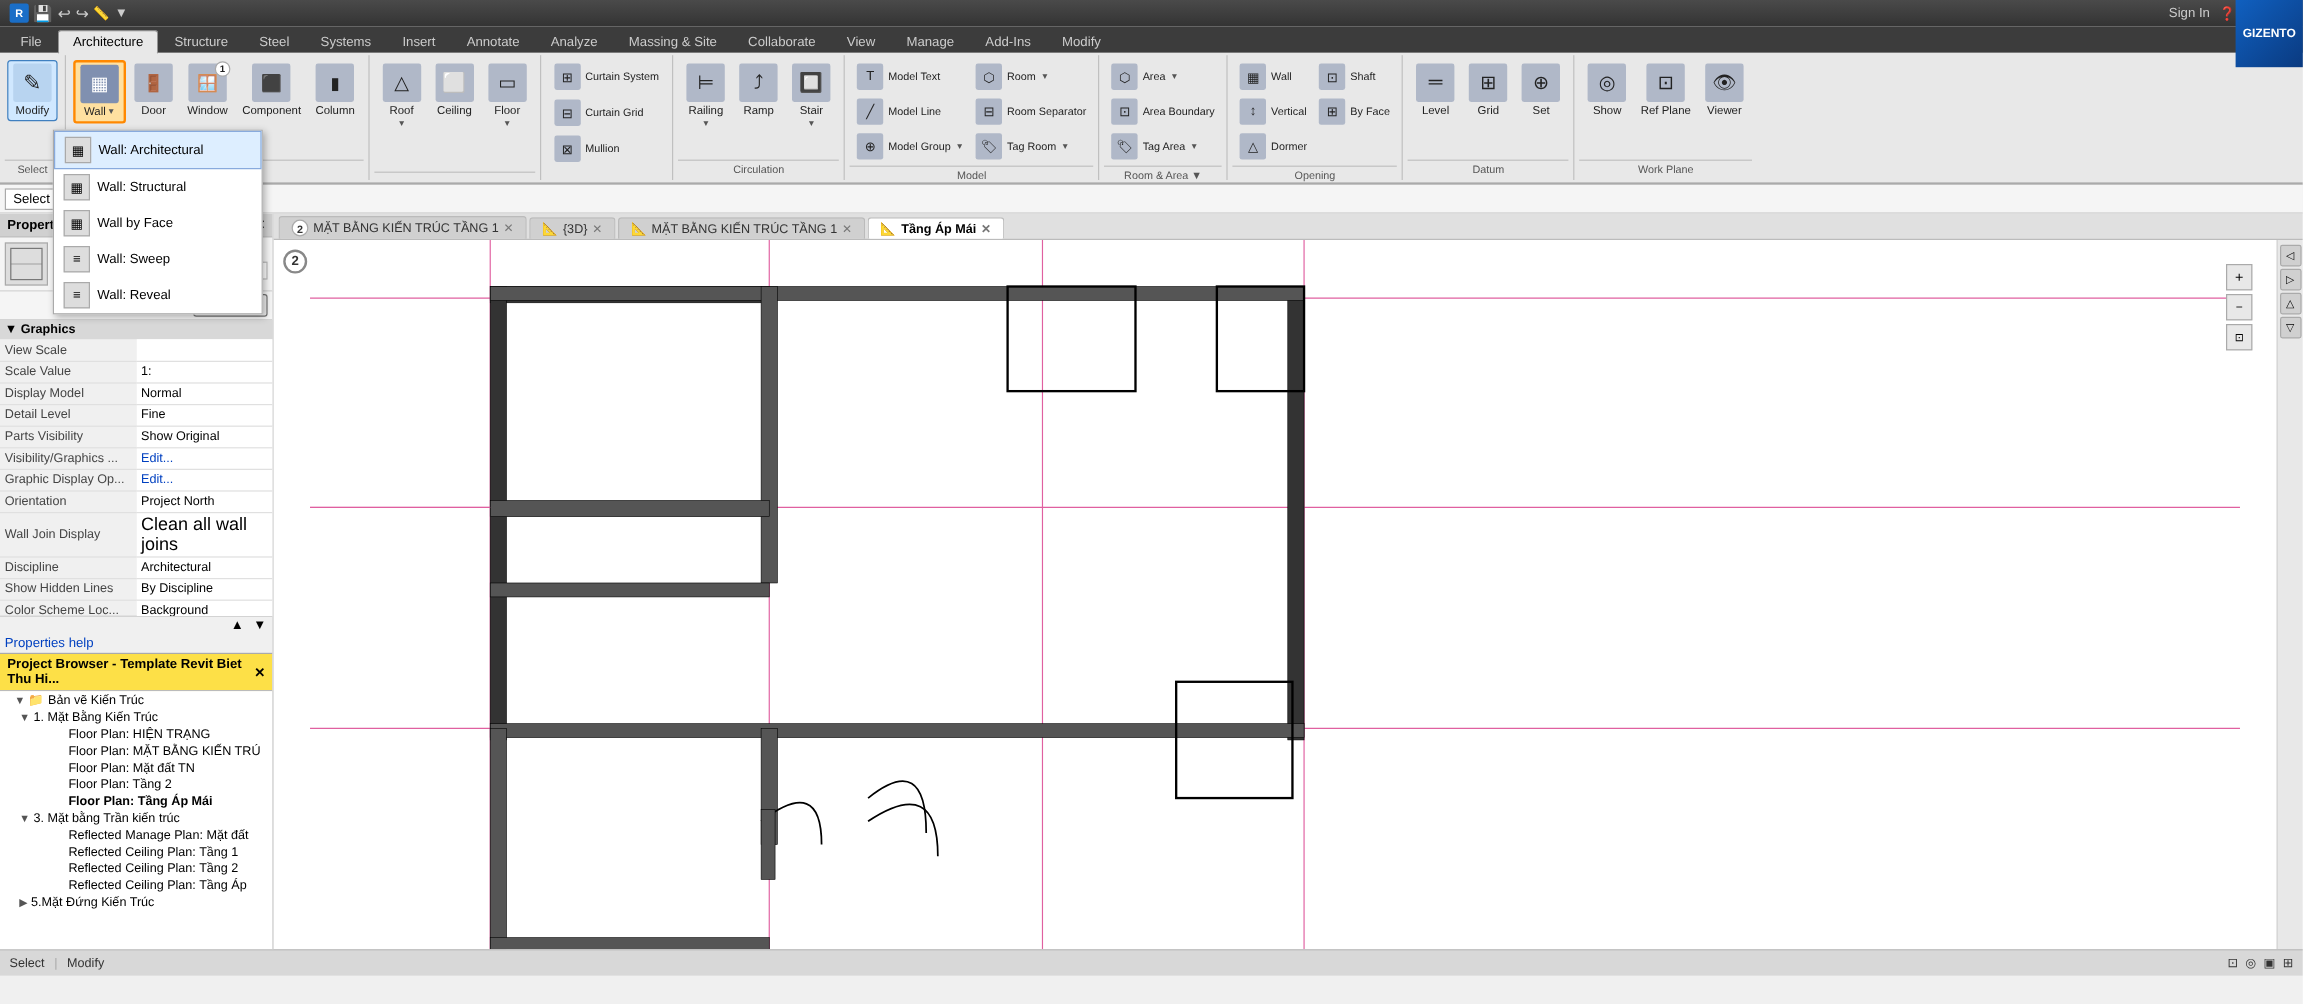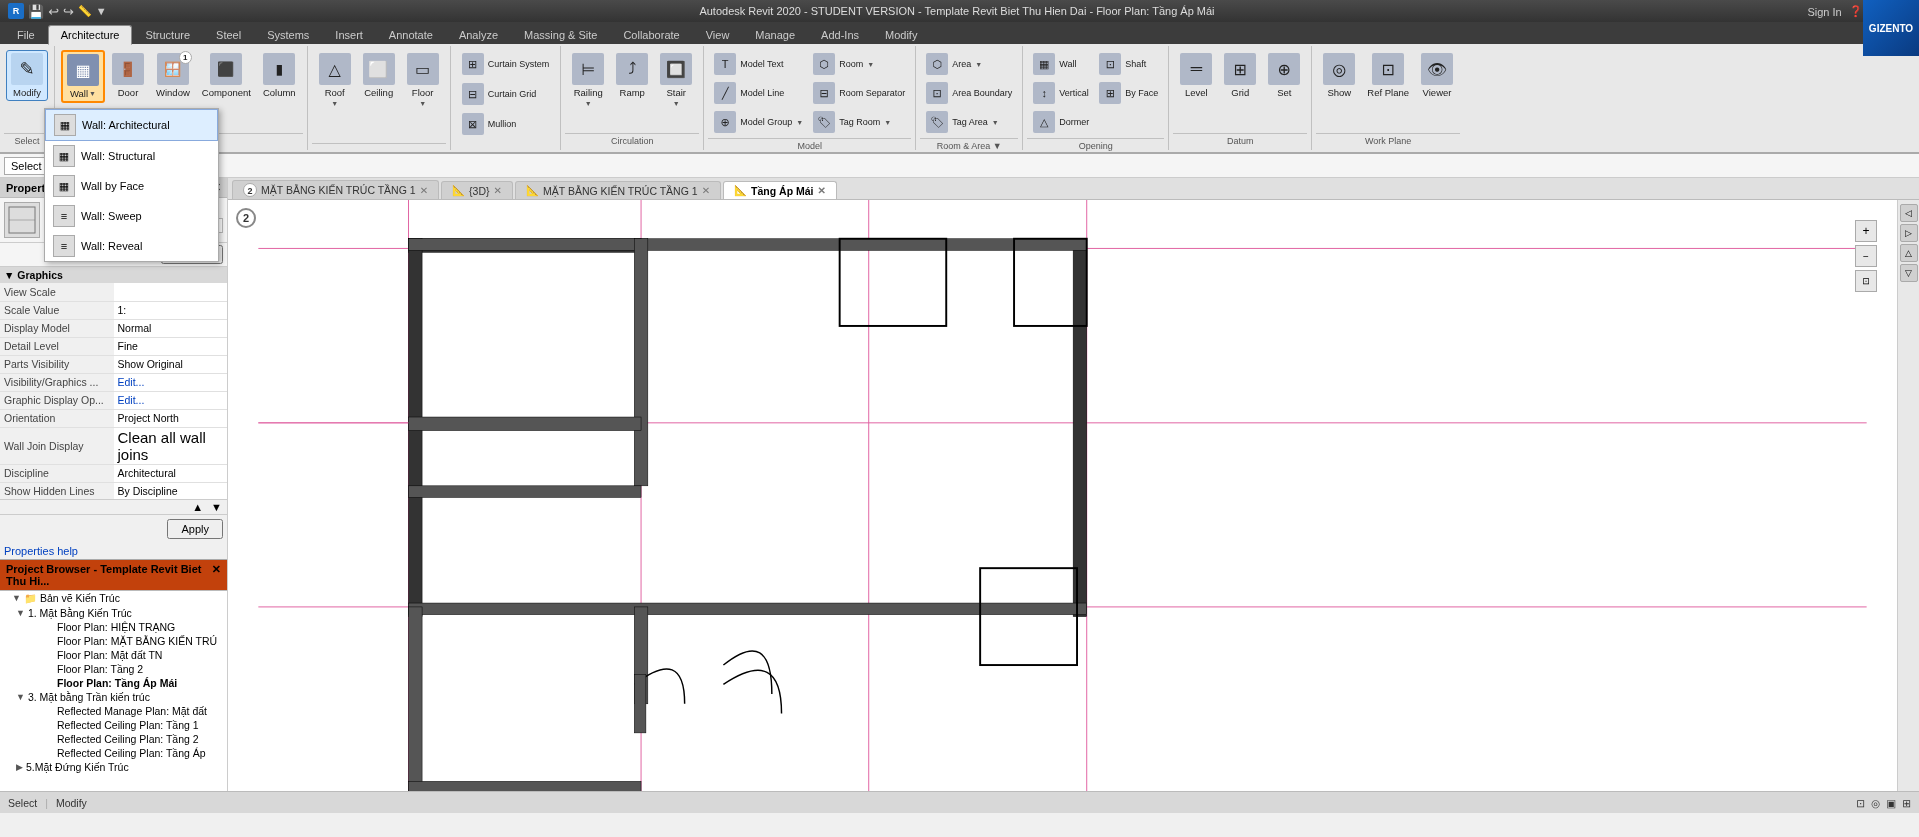--- a/index.html
+++ b/index.html
@@ -11,21 +11,21 @@
       background: linear-gradient(to bottom, #4a4a4a, #333);
       display: flex;
       align-items: center;
       justify-content: space-between;
       padding: 0 8px;
       color: #ccc;
       font-size: 11px;
     }
     .title-bar-left { display: flex; align-items: center; gap: 4px; }
     .title-bar-center { flex: 1; text-align: center; color: #ddd; font-size: 11px; }
-    .title-bar-right { display: flex; align-items: flex-end; gap: 8px; }
+    .title-bar-right { display: flex; align-items: center; gap: 8px; }
     .title-icon { width: 16px; height: 16px; background: #888; border-radius: 2px; }
 
     
     .ribbon-tabs {
       height: 22px;
       background: #3c3c3c;
       display: flex;
       align-items: flex-end;
       padding-left: 4px;
     }
@@ -221,26 +221,27 @@
 
     
     .project-browser {
       border-top: 1px solid #aaa;
       flex: 1;
       display: flex;
       flex-direction: column;
       overflow: hidden;
     }
     .pb-header {
-      background: #c2410c;
+      background: #fde047;
       padding: 3px 6px;
       font-size: 11px;
       font-weight: bold;
       border-bottom: 1px solid #bbb;
       display: flex;
+      align-items: center;
       justify-content: space-between;
     }
     .pb-tree {
       flex: 1;
       overflow-y: auto;
       background: #fff;
       font-size: 10.5px;
     }
     .pb-item {
       padding: 1px 4px 1px 12px;
@@ -350,21 +351,20 @@
 
 <div class="title-bar">
   <div class="title-bar-left">
     <div class="title-icon" style="background:#1a6ec7; border-radius:2px; display:flex; align-items:center; justify-content:center; color:#fff; font-size:9px; font-weight:bold;">R</div>
     <span style="color:#ccc; cursor:pointer; font-size:13px;">💾</span>
     <span style="color:#ccc; cursor:pointer; font-size:13px;">↩</span>
     <span style="color:#ccc; cursor:pointer; font-size:13px;">↪</span>
     <span style="color:#ccc; cursor:pointer; font-size:11px;">📏</span>
     <span style="color:#ccc; cursor:pointer; font-size:11px;">▼</span>
   </div>
-  <div class="title-bar-center">Autodesk Revit 2020 - STUDENT VERSION - Template Revit Biet Thu Hien Dai - Floor Plan: Tầng Áp Mái</div>
   <div class="title-bar-right">
     <span style="color:#ccc; cursor:pointer; font-size:11px;">Sign In</span>
     <span style="color:#ccc; cursor:pointer;">❓</span>
     <span style="color:#ccc; cursor:pointer;">─</span>
     <span style="color:#ccc; cursor:pointer;">□</span>
     <span style="color:#ccc; cursor:pointer;">✕</span>
   </div>
 </div>
 
 <div class="ribbon-tabs">
@@ -740,23 +740,20 @@
 
       </tbody>
         </table>
     </div>
 
     <div style="display:flex; justify-content:flex-end; background:#f0f0f0; border-top:1px solid #ccc; padding:1px;">
       <span style="cursor:pointer; padding:0 4px;">▲</span>
       <span style="cursor:pointer; padding:0 4px;">▼</span>
     </div>
 
-    <div style="padding:4px; background:#f0f0f0; border-top:1px solid #ccc; display:flex; justify-content:flex-end;">
-      <button style="font-size:11px; padding:2px 12px; cursor:pointer;">Apply</button>
-    </div>
 
     <div style="padding:2px 4px; background:#f0f0f0;">
       <span class="props-edit-btn">Properties help</span>
     </div>
 
     <div class="project-browser">
       <div class="pb-header">
         <span>Project Browser - Template Revit Biet Thu Hi...</span>
         <span style="cursor:pointer;">✕</span>
       </div>

